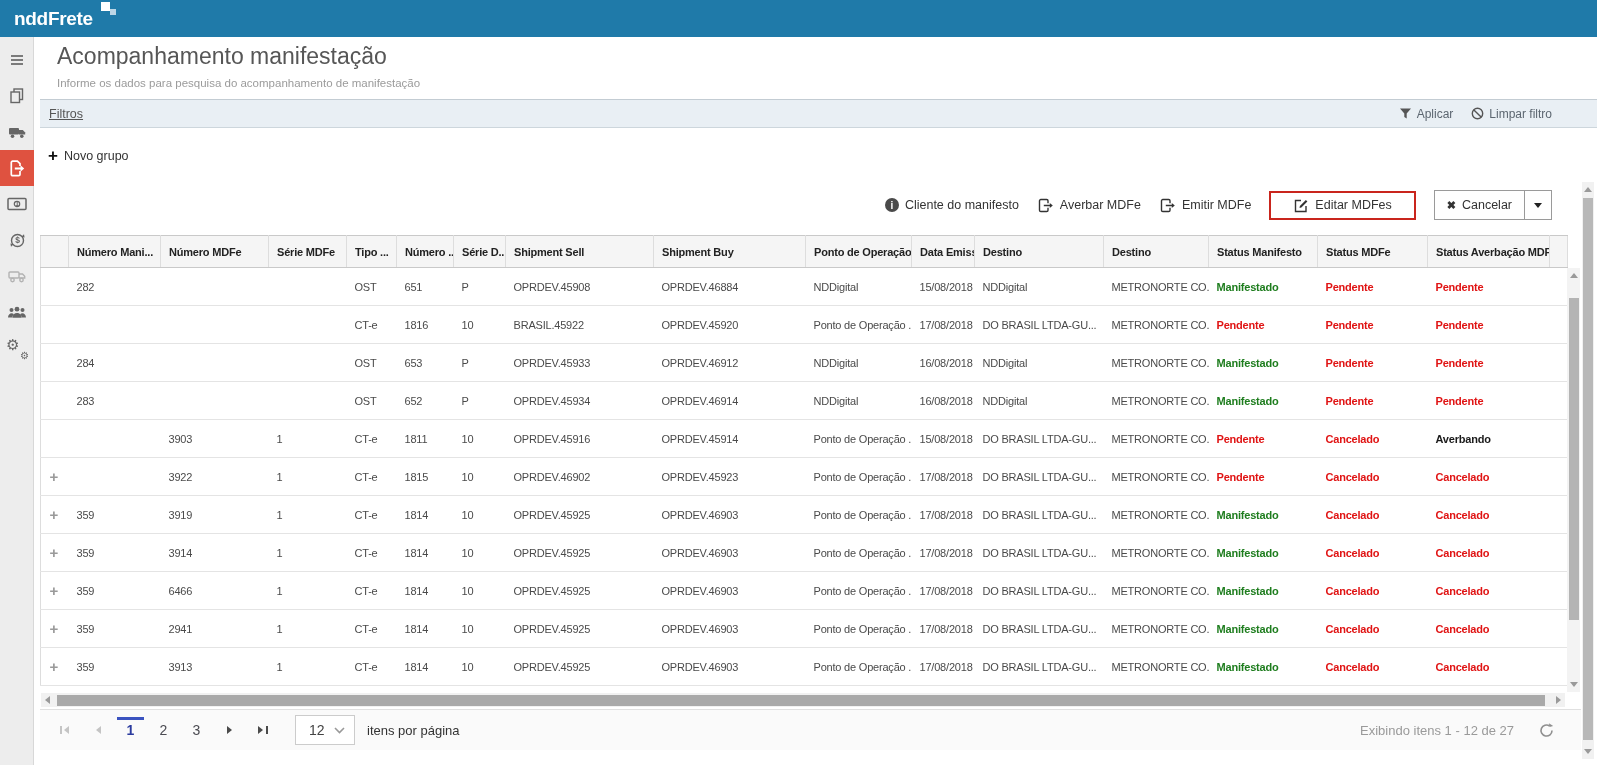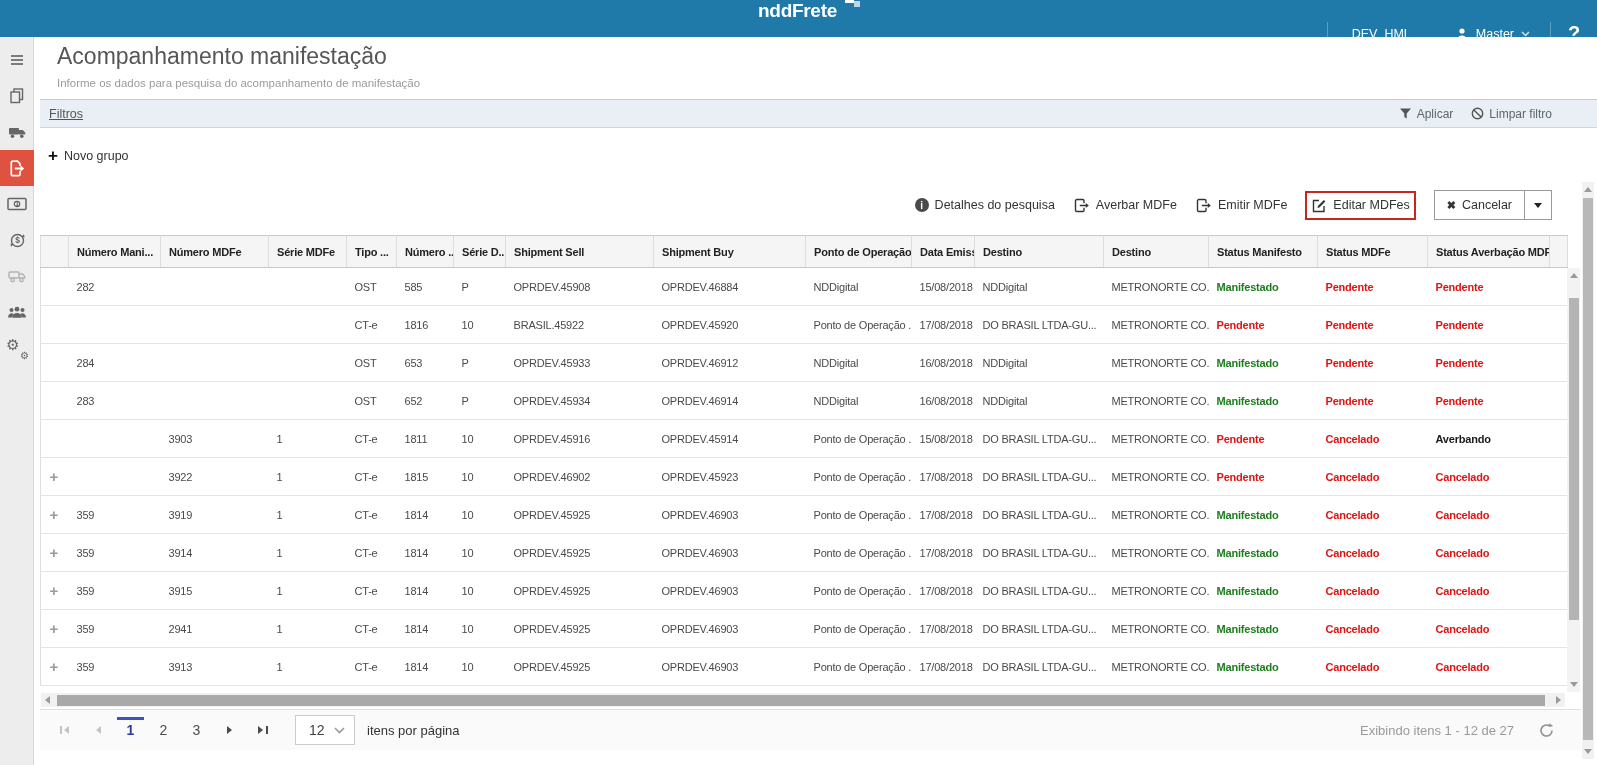--- a/index.html
+++ b/index.html
@@ -1,20 +1,20 @@
 <!DOCTYPE html>
 <html><head>
 <meta charset="utf-8">
 <style>
   * { margin:0; padding:0; box-sizing:border-box; }
   html,body { width:1597px; height:765px; }
   body { position:relative; font-family:"Liberation Sans", sans-serif; background:#fff; overflow:hidden; color:#444; }
 
   
-  .topbar { position:absolute; left:0; top:0; width:100%; height:37px; background:#1f7aa9; display:flex; align-items:center;flex-direction:column; }
+  .topbar { position:absolute; left:0; top:0; width:100%; height:37px; background:#1f7aa9; display:flex; align-items:center; }
   .brand { margin-left:14px; color:#fff; font-size:19px; font-weight:bold; position:relative; padding-right:16px; letter-spacing:-0.3px; }
   .brand .sq1 { position:absolute; right:-1px; top:-6px; width:9px; height:9px; background:#fff; }
   .brand .sq2 { position:absolute; right:-7px; top:1px; width:6px; height:6px; background:#bcd6e6; }
   .topbar-right { margin-left:auto; display:flex; align-items:center; height:100%; }
   .tb-sep { width:1px; height:100%; background:rgba(255,255,255,.28); }
   .tb-env { color:#fff; font-size:12.5px; padding:0 24px; }
   .tb-user { display:flex; align-items:center; gap:7px; color:#fff; font-size:12.5px; padding:0 20px; }
   .tb-help { width:46px; height:100%; display:flex; align-items:center; justify-content:center; color:#fff; font-weight:bold; font-size:20px; }
 
   
@@ -36,21 +36,21 @@
   .filter-btn { display:flex; align-items:center; gap:5px; font-size:12px; color:#5c6670; }
 
   
   .novo-grupo { position:absolute; left:48px; top:149px; display:flex; align-items:center; gap:6px; font-size:12.5px; color:#333; }
   .plus-big { font-size:17px; font-weight:bold; color:#111; line-height:14px; }
 
   
   .toolbar { position:absolute; top:188px; right:45px; height:34px; display:flex; align-items:center; gap:18px; }
   .tool-link { display:flex; align-items:center; gap:6px; font-size:12.5px; color:#333; white-space:nowrap; }
   .info-dot { width:14px; height:14px; border-radius:50%; background:#4a4a4a; color:#fff; font-size:10px; font-weight:bold; display:flex; align-items:center; justify-content:center; }
-  .red-annotation { border:2px solid #c9251d; padding:5px 4px; display:flex; align-items:flex-start; }
+  .red-annotation { border:2px solid #c9251d; padding:5px 22px; display:flex; align-items:flex-start; }
   .cancel-split { display:flex; border:1px solid #9a9a9a; background:#fff; height:30px; }
   .cancel-main { display:flex; align-items:center; gap:6px; padding:0 12px; font-size:12.5px; color:#333; }
   .cancel-x { font-size:11px; font-weight:bold; color:#333; }
   .caret-btn { width:27px; border-left:1px solid #9a9a9a; display:flex; align-items:center; justify-content:center; }
   .caret-down { width:0; height:0; border-left:4.5px solid transparent; border-right:4.5px solid transparent; border-top:5px solid #222; }
 
   
   .grid { position:absolute; left:40px; top:235px; width:1541px; height:457px; overflow:hidden; }
   table { border-collapse:collapse; table-layout:fixed; width:1527px; border-left:1px solid #ddd; border-right:1px solid #ddd; }
   thead th { background:#f5f5f5; border-top:1px solid #c9c9c9; border-bottom:1px solid #c9c9c9; border-right:1px solid #ddd; height:32px; font-size:11px; font-weight:bold; color:#222; text-align:left; padding:0 2px 0 8px; white-space:nowrap; overflow:hidden; letter-spacing:-0.2px; }
@@ -84,36 +84,20 @@
 </style>
 </head>
 <body>
 
 <div class="topbar">
   <div class="brand">
     <span>nddFrete</span>
     <span class="sq1"></span>
     <span class="sq2"></span>
   </div>
-  <div class="topbar-right">
-    <div class="tb-sep"></div>
-    <div class="tb-env">DEV_HML</div>
-    <div class="tb-user">
-      <svg width="14" height="14" viewBox="0 0 14 14">
-          <circle cx="7" cy="4" r="2.6" fill="#fff"></circle>
-          <path d="M1.8 13c.4-3 2.6-4.6 5.2-4.6s4.8 1.6 5.2 4.6z" fill="#fff"></path>
-        </svg>
-      <span>Master</span>
-      <svg width="9" height="6" viewBox="0 0 9 6">
-          <path d="M1 1l3.5 3.5L8 1" stroke="#cfe0ec" stroke-width="1.5" fill="none"></path>
-        </svg>
-    </div>
-    <div class="tb-sep"></div>
-    <div class="tb-help">?</div>
-  </div>
 </div>
 
 <div class="sidebar">
   <div class="s-item">
     <svg width="18" height="18" viewBox="0 0 18 18">
         <path d="M3 5h12M3 9h12M3 13h12" stroke="#555" stroke-width="1.7"></path>
       </svg>
   </div>
   <div class="s-item">
     <svg width="18" height="18" viewBox="0 0 18 18">
@@ -199,21 +183,21 @@
 </div>
 
 <div class="novo-grupo">
   <span class="plus-big">+</span>
   <span>Novo grupo</span>
 </div>
 
 <div class="toolbar">
   <span class="tool-link">
     <span class="info-dot">i</span>
-    <span>Detalhes do pesquisa</span>
+    <span>Cliente do manifesto</span>
   </span>
   <span class="tool-link">
     <svg width="17" height="15" viewBox="0 0 17 15">
         <path d="M11 5.2V2.8A1.3 1.3 0 0 0 9.7 1.5H3.8A1.3 1.3 0 0 0 2.5 2.8v9.4a1.3 1.3 0 0 0 1.3 1.3h5.9A1.3 1.3 0 0 0 11 12.2V9.8" fill="none" stroke="#333" stroke-width="1.4"></path>
         <path d="M6.8 6.7h6V5l3 2.5-3 2.5V8.3h-6z" fill="#333"></path>
       </svg>
     <span>Averbar MDFe</span>
   </span>
   <span class="tool-link">
     <svg width="17" height="15" viewBox="0 0 17 15">
@@ -284,21 +268,21 @@
           <th></th>
         </tr>
       </thead>
     <tbody>
         <tr>
           <td style="text-align: center; padding-left: 0px;"></td>
           <td>282</td>
           <td></td>
           <td></td>
           <td>OST</td>
-          <td>585</td>
+          <td>651</td>
           <td>P</td>
           <td>OPRDEV.45908</td>
           <td>OPRDEV.46884</td>
           <td>NDDigital</td>
           <td>15/08/2018 1...</td>
           <td>NDDigital</td>
           <td>METRONORTE CO...</td>
           <td class="status" style="color: rgb(30, 125, 30);">Manifestado</td>
           <td class="status" style="color: rgb(224, 19, 19);">Pendente</td>
           <td class="status" style="color: rgb(224, 19, 19);">Pendente</td>
@@ -433,21 +417,21 @@
           <td>DO BRASIL LTDA-GU...</td>
           <td>METRONORTE CO...</td>
           <td class="status" style="color: rgb(30, 125, 30);">Manifestado</td>
           <td class="status" style="color: rgb(224, 19, 19);">Cancelado</td>
           <td class="status" style="color: rgb(224, 19, 19);">Cancelado</td>
           <td></td>
         </tr>
         <tr>
           <td style="text-align: center; padding-left: 0px;"><span class="plus">+</span></td>
           <td>359</td>
-          <td>3915</td>
+          <td>6466</td>
           <td>1</td>
           <td>CT-e</td>
           <td>1814</td>
           <td>10</td>
           <td>OPRDEV.45925</td>
           <td>OPRDEV.46903</td>
           <td>Ponto de Operação ...</td>
           <td>17/08/2018 1...</td>
           <td>DO BRASIL LTDA-GU...</td>
           <td>METRONORTE CO...</td>

